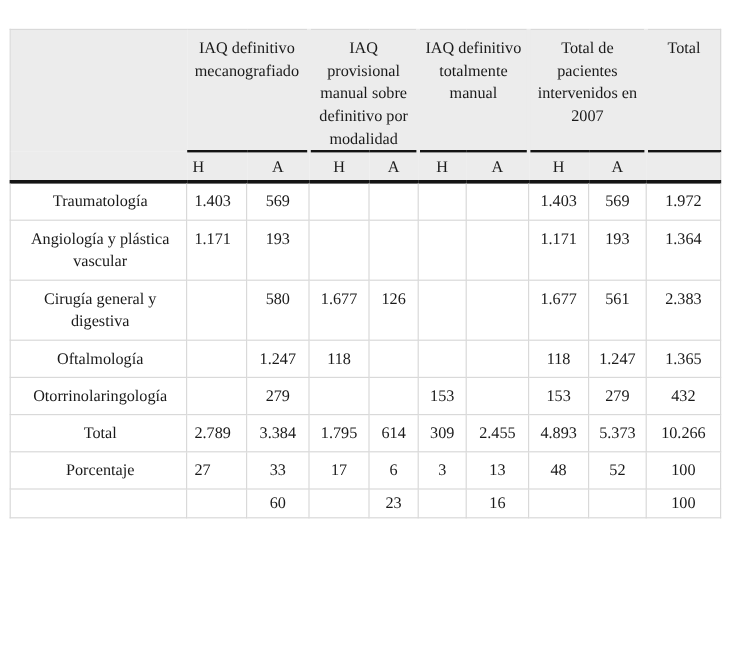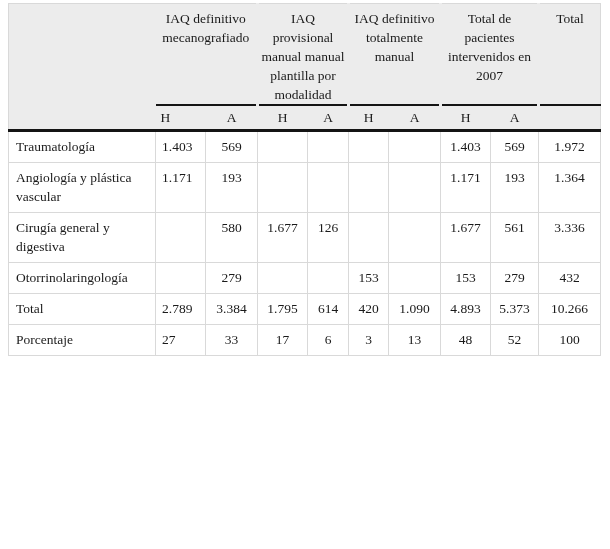--- a/index.html
+++ b/index.html
@@ -2,21 +2,21 @@
 <html><head>
 <meta charset="utf-8">
 <style>
   html,body { margin:0; padding:0; }
   body {
     width:610px; height:549px; overflow:hidden;
     background:#ffffff;
     font-family:"Liberation Serif","DejaVu Serif",serif;
     color:#1a1a1a;
   }
-  .wrap { position:absolute; left:8px; top:3px; }
+  .wrap { position:absolute; left:8px; top:24px; }
   table.iaq {
     border-collapse:collapse;
     table-layout:fixed;
     width:593px;
     border:1px solid #d9d9d9;
     background:#ffffff;
   }
   th,td {
     font-weight:normal;
     font-size:13.5px;
@@ -48,21 +48,21 @@
   tbody td {
     border:1px solid #d9d9d9;
     padding:5px 1px 6px 1px;
     line-height:19px;
     text-align:center;
   }
   tbody tr { height:31px; }
   tbody tr.tall { height:50px; }
   tbody tr.short { height:21px; }
   tbody tr.short td { padding:1px 1px 3px 1px; }
-  tbody td.lbl { text-align:left; padding-left:7px; padding-right:4px; }
+  tbody td.lbl { text-align:center; padding-left:7px; padding-right:4px; }
   tbody td.h1 { text-align:left; padding-left:6px; }
 </style>
 </head>
 <body>
 
 <div class="wrap">
   <table class="iaq">
     <colgroup>
       <col style="width:147px">
         <col style="width:50px">
@@ -72,21 +72,21 @@
         <col style="width:40px">
       <col style="width:52px">
         <col style="width:50px">
         <col style="width:48px">
       <col style="width:62px">
     </colgroup>
     <thead>
       <tr class="grp-row">
         <th class="corner"></th>
         <th class="grp" colspan="2">IAQ definitivo mecanografiado</th>
-        <th class="grp" colspan="2">IAQ provisional manual manual plantilla por modalidad</th>
+        <th class="grp" colspan="2">IAQ provisional manual sobre definitivo por modalidad</th>
         <th class="grp" colspan="2">IAQ definitivo totalmente manual</th>
         <th class="grp" colspan="2">Total de pacientes intervenidos en 2007</th>
         <th class="grp lastgrp">Total</th>
       </tr>
       <tr class="sub-row">
         <th class="corner-sub"></th>
         <th class="h1">H</th>
         <th>A</th>
         <th>H</th>
         <th>A</th>
@@ -125,53 +125,77 @@
       <tr class="tall">
         <td class="lbl">Cirugía general y digestiva</td>
         <td class="num h1"></td>
         <td class="num">580</td>
         <td class="num">1.677</td>
         <td class="num">126</td>
         <td class="num"></td>
         <td class="num"></td>
         <td class="num">1.677</td>
         <td class="num">561</td>
-        <td class="num">3.336</td>
+        <td class="num">2.383</td>
+      </tr>
+      <tr>
+        <td class="lbl">Oftalmología</td>
+        <td class="num h1"></td>
+        <td class="num">1.247</td>
+        <td class="num">118</td>
+        <td class="num"></td>
+        <td class="num"></td>
+        <td class="num"></td>
+        <td class="num">118</td>
+        <td class="num">1.247</td>
+        <td class="num">1.365</td>
       </tr>
       <tr>
         <td class="lbl">Otorrinolaringología</td>
         <td class="num h1"></td>
         <td class="num">279</td>
         <td class="num"></td>
         <td class="num"></td>
         <td class="num">153</td>
         <td class="num"></td>
         <td class="num">153</td>
         <td class="num">279</td>
         <td class="num">432</td>
       </tr>
       <tr>
         <td class="lbl">Total</td>
         <td class="num h1">2.789</td>
         <td class="num">3.384</td>
         <td class="num">1.795</td>
         <td class="num">614</td>
-        <td class="num">420</td>
-        <td class="num">1.090</td>
+        <td class="num">309</td>
+        <td class="num">2.455</td>
         <td class="num">4.893</td>
         <td class="num">5.373</td>
         <td class="num">10.266</td>
       </tr>
       <tr>
         <td class="lbl">Porcentaje</td>
         <td class="num h1">27</td>
         <td class="num">33</td>
         <td class="num">17</td>
         <td class="num">6</td>
         <td class="num">3</td>
         <td class="num">13</td>
         <td class="num">48</td>
         <td class="num">52</td>
         <td class="num">100</td>
       </tr>
+      <tr class="short">
+        <td class="lbl"></td>
+        <td class="num h1"></td>
+        <td class="num">60</td>
+        <td class="num"></td>
+        <td class="num">23</td>
+        <td class="num"></td>
+        <td class="num">16</td>
+        <td class="num"></td>
+        <td class="num"></td>
+        <td class="num">100</td>
+      </tr>
     </tbody>
   </table>
 </div>
 
 </body></html>

